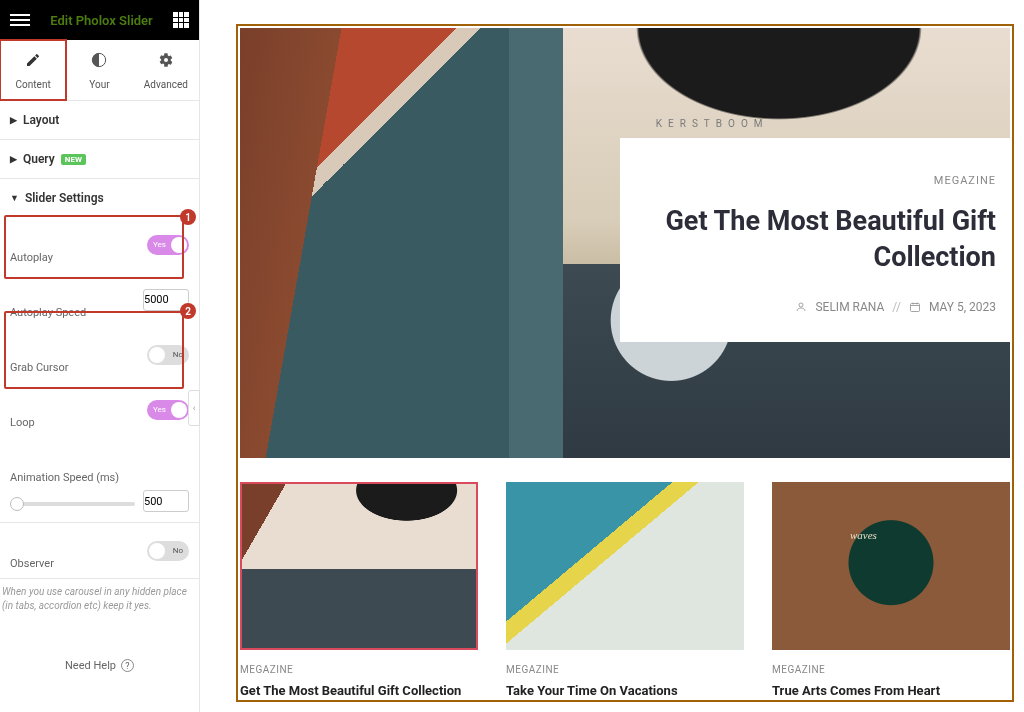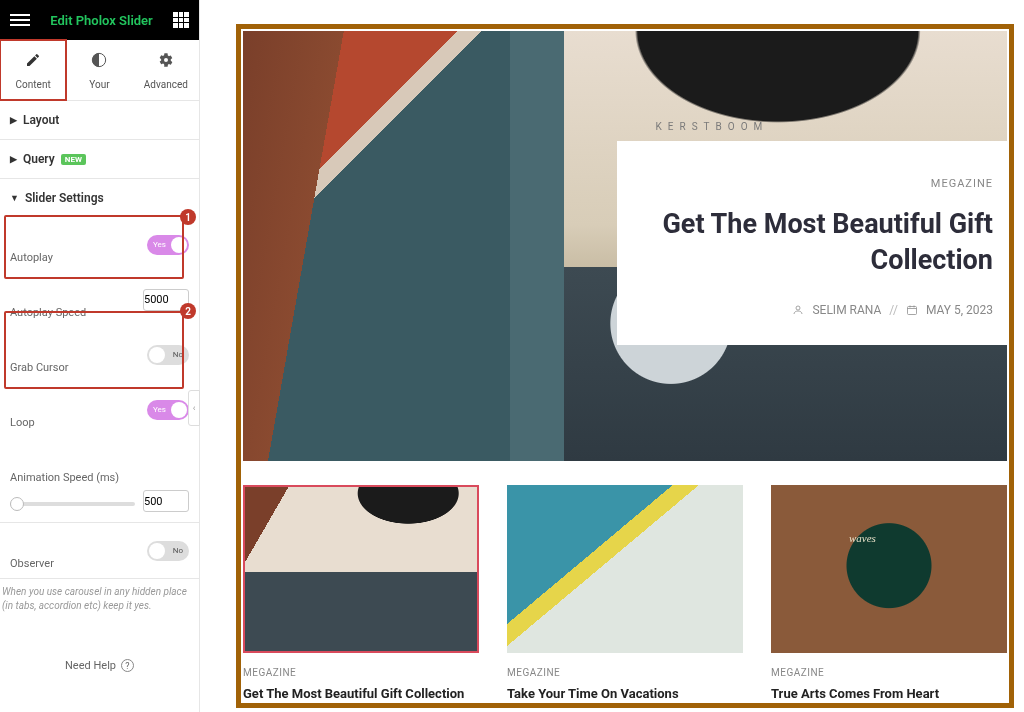--- a/index.html
+++ b/index.html
@@ -1,19 +1,19 @@
 <!DOCTYPE html>
 <html><head>
 <meta charset="utf-8">
 <style>
 * { margin: 0; padding: 0; box-sizing: border-box; font-family: -apple-system, BlinkMacSystemFont, "Segoe UI", Roboto, sans-serif; }
 body { display: flex; background: #fff; width: 1024px; height: 712px; overflow: hidden; }
 
 .sidebar { width: 200px; background: #fff; border-right: 1px solid #e6e6e6; display: flex; flex-direction: column; position: relative; }
-.sidebar-header { height: 40px; background: #000; color: #22c55e; display: flex; align-items: center; padding: 0 10px; justify-content: space-between; }
+.sidebar-header { height: 40px; background: #000; color: #4d7c0f; display: flex; align-items: center; padding: 0 10px; justify-content: space-between; }
 .sidebar-header .hamburger { width: 20px; display: flex; flex-direction: column; gap: 3px; cursor: pointer; }
 .sidebar-header .hamburger span { height: 2px; background: #fff; }
 .sidebar-header .title { font-size: 13px; font-weight: 600; flex: 1; text-align: center; }
 .sidebar-header .apps { width: 16px; height: 16px; display: grid; grid-template-columns: 1fr 1fr 1fr; grid-template-rows: 1fr 1fr 1fr; gap: 1px; cursor: pointer; }
 .sidebar-header .apps span { background: #fff; }
 
 .tabs { display: flex; border-bottom: 1px solid #e6e6e6; }
 .tab { flex: 1; text-align: center; padding: 12px 0 8px; cursor: pointer; position: relative; }
 .tab.active { position: relative; }
 .tab .tab-icon { display: block; margin: 0 auto 5px; width: 16px; height: 16px; }
@@ -46,21 +46,21 @@
 
 .need-help { text-align: center; padding: 40px 0; font-size: 11px; color: #666; display: flex; justify-content: center; align-items: center; gap: 5px; }
 .need-help .q { width: 13px; height: 13px; border: 1px solid #888; border-radius: 50%; font-size: 9px; display: flex; align-items: center; justify-content: center; }
 
 .red-box { position: absolute; border: 2px solid #c0392b; pointer-events: none; border-radius: 2px; }
 .red-badge { position: absolute; width: 16px; height: 16px; background: #c0392b; color: #fff; border-radius: 50%; font-size: 10px; display: flex; align-items: center; justify-content: center; font-weight: 600; }
 
 .collapse-notch { position: absolute; right: -1px; top: 390px; width: 12px; height: 36px; border: 1px solid #ddd; border-radius: 3px 0 0 3px; background: #fff; display: flex; align-items: center; justify-content: center; font-size: 9px; color: #999; cursor: pointer; }
 
 .preview { flex: 1; padding: 24px 10px 0 36px; position: relative; }
-.preview-frame { border: 5px solid #a16207; padding: 2px; }
+.preview-frame { border: 2px solid #a16207; padding: 2px; }
 
 .hero { position: relative; height: 430px; overflow: hidden; }
 .hero-bg { position: absolute; inset: 0; }
 .hero-content { position: absolute; right: 0; top: 110px; width: 390px; background: #fff; padding: 36px 14px 28px 24px; text-align: right; }
 .hero-category { font-size: 11px; color: #888; letter-spacing: 1px; }
 .hero-title { font-size: 27px; font-weight: 700; color: #2d2d3a; margin: 16px 0 24px; line-height: 1.35; }
 .hero-meta { font-size: 12px; color: #888; display: flex; justify-content: flex-end; align-items: center; gap: 8px; }
 .hero-meta .sep { color: #bbb; }
 
 .thumbs { display: flex; gap: 28px; margin-top: 24px; }

